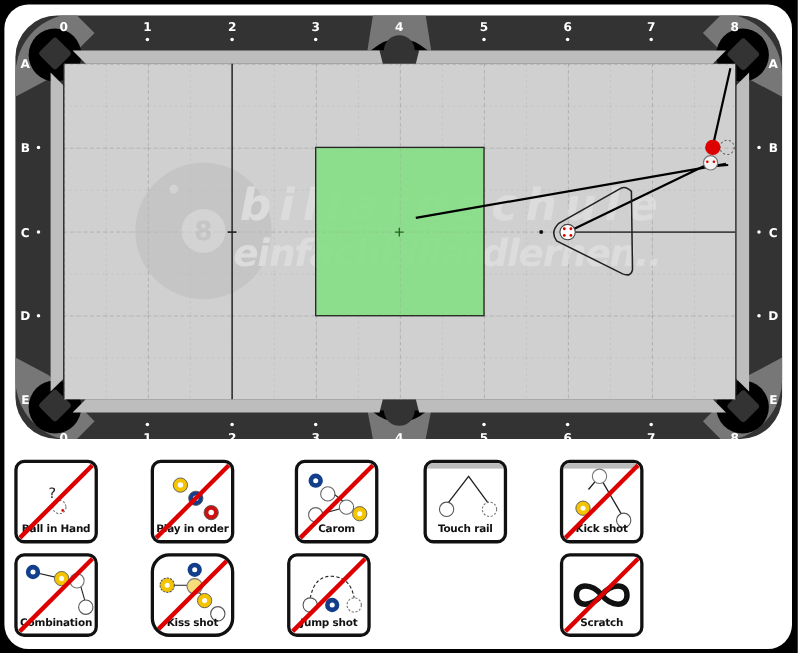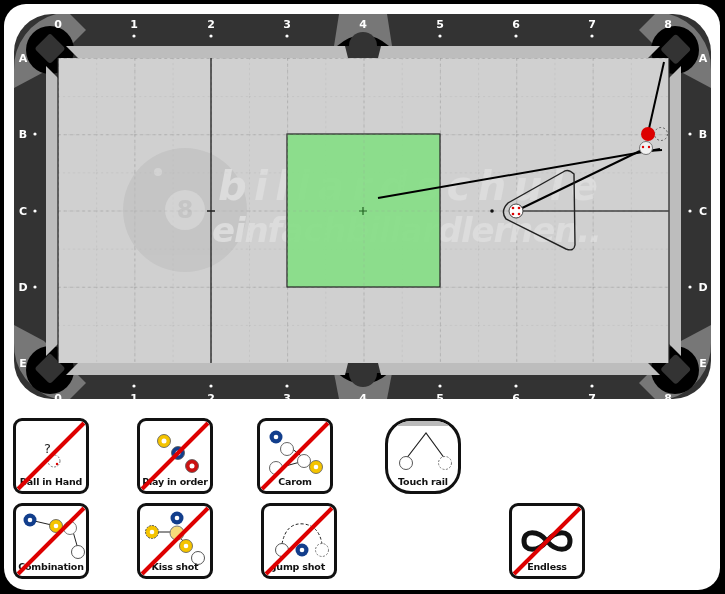--- a/index.html
+++ b/index.html
@@ -199,68 +199,82 @@
         <circle cx="38" cy="32" r="2.5" fill="#fff"></circle>
       <circle cx="52" cy="45" r="6.5" fill="#cc1111" stroke="#555" stroke-width="0.8"></circle>
         <circle cx="52" cy="45" r="2.5" fill="#fff"></circle>
     </svg>
     <span class="lbl">Play in order</span>
     <svg width="70" height="70">
         <line x1="2" y1="68" x2="68" y2="2" stroke="#dd0000" stroke-width="4"></line>
       </svg>
   </div>
 
-  <div class="btn" style="left:257px;top:418px;">
+  <div class="btn" style="left:268px;top:418px;">
     <svg width="70" height="70">
       <line x1="30" y1="26" x2="50" y2="42" stroke="#222"></line>
       <line x1="18" y1="47" x2="44" y2="40" stroke="#222"></line>
       <circle cx="16" cy="16" r="6.5" fill="#123e8c"></circle>
         <circle cx="16" cy="16" r="2.3" fill="#fff"></circle>
       <circle cx="27" cy="28" r="6.5" fill="#fff" stroke="#666"></circle>
       <circle cx="44" cy="40" r="6.5" fill="#fff" stroke="#666"></circle>
       <circle cx="16" cy="47" r="6.5" fill="#fff" stroke="#666"></circle>
       <circle cx="56" cy="46" r="6.5" fill="#f5c400" stroke="#555" stroke-width="0.8"></circle>
         <circle cx="56" cy="46" r="2.3" fill="#fff"></circle>
     </svg>
     <span class="lbl">Carom</span>
     <svg width="70" height="70">
         <line x1="2" y1="68" x2="68" y2="2" stroke="#dd0000" stroke-width="4"></line>
       </svg>
   </div>
 
-  <div class="btn" style="left:385px;top:418px;border-radius:26px;">
+  <div class="btn" style="left:385px;top:418px;">
     <svg width="70" height="70">
       <rect x="0" y="0" width="70" height="5" fill="#bbb"></rect>
       <polyline points="18,38 38,12 57,38" fill="none" stroke="#222" stroke-width="1.2"></polyline>
       <circle cx="18" cy="42" r="6.5" fill="#fff" stroke="#555"></circle>
       <circle cx="57" cy="42" r="6.5" fill="#fff" stroke="#777" stroke-dasharray="2,1.5"></circle>
     </svg>
     <span class="lbl">Touch rail</span>
   </div>
 
+  <div class="btn" style="left:509px;top:418px;">
+    <svg width="70" height="70">
+      <rect x="0" y="0" width="70" height="5" fill="#bbb"></rect>
+      <polyline points="23,24 33,12 55,50" fill="none" stroke="#222" stroke-width="1.2"></polyline>
+      <circle cx="33" cy="12" r="6.5" fill="#fff" stroke="#777"></circle>
+      <circle cx="18" cy="41" r="6.5" fill="#f5c400" stroke="#555" stroke-width="0.8"></circle>
+        <circle cx="18" cy="41" r="2.3" fill="#fff"></circle>
+      <circle cx="55" cy="52" r="6.5" fill="#fff" stroke="#555"></circle>
+    </svg>
+    <span class="lbl">Kick shot</span>
+    <svg width="70" height="70">
+        <line x1="2" y1="68" x2="68" y2="2" stroke="#dd0000" stroke-width="4"></line>
+      </svg>
+  </div>
 
 
   <div class="btn" style="left:13px;top:503px;">
     <svg width="70" height="70">
       <line x1="14" y1="14" x2="40" y2="20" stroke="#222"></line>
       <line x1="56" y1="22" x2="62" y2="43" stroke="#222"></line>
       <circle cx="14" cy="14" r="6.5" fill="#123e8c"></circle>
         <circle cx="14" cy="14" r="2.3" fill="#fff"></circle>
       <circle cx="40" cy="20" r="6.5" fill="#f5c400" stroke="#555" stroke-width="0.8"></circle>
         <circle cx="40" cy="20" r="2.3" fill="#fff"></circle>
       <circle cx="54" cy="22" r="6.5" fill="#fff" stroke="#777"></circle>
       <circle cx="62" cy="46" r="6.5" fill="#fff" stroke="#555"></circle>
     </svg>
     <span class="lbl">Combination</span>
     <svg width="70" height="70">
         <line x1="2" y1="68" x2="68" y2="2" stroke="#dd0000" stroke-width="4"></line>
       </svg>
   </div>
 
-  <div class="btn" style="left:137px;top:503px;">
+  <div class="btn" style="left:137px;top:503px;border-radius:17px;">
     <svg width="70" height="70">
       <line x1="12" y1="26" x2="35" y2="26" stroke="#222"></line>
       <line x1="35" y1="26" x2="44" y2="36" stroke="#222"></line>
       <circle cx="37" cy="12" r="6.5" fill="#123e8c"></circle>
         <circle cx="37" cy="12" r="2.3" fill="#fff"></circle>
       <circle cx="12" cy="26" r="6.5" fill="#f5c400" stroke="#555" stroke-dasharray="2,1"></circle>
         <circle cx="12" cy="26" r="2.3" fill="#fff"></circle>
       <circle cx="37" cy="27" r="7" fill="#f7dc7a" stroke="#777"></circle>
       <circle cx="46" cy="40" r="6.5" fill="#f5c400" stroke="#555" stroke-width="0.8"></circle>
         <circle cx="46" cy="40" r="2.3" fill="#fff"></circle>
@@ -284,19 +298,19 @@
     <svg width="70" height="70">
         <line x1="2" y1="68" x2="68" y2="2" stroke="#dd0000" stroke-width="4"></line>
       </svg>
   </div>
 
 
   <div class="btn" style="left:509px;top:503px;">
     <svg width="70" height="70">
       <path d="M35 35 C26 24 12 24 12 35 C12 46 26 46 35 35 C44 24 58 24 58 35 C58 46 44 46 35 35 Z" fill="none" stroke="#111" stroke-width="5"></path>
     </svg>
-    <span class="lbl">Endless</span>
+    <span class="lbl">Scratch</span>
     <svg width="70" height="70">
         <line x1="2" y1="68" x2="68" y2="2" stroke="#dd0000" stroke-width="4"></line>
       </svg>
   </div>
 
 </div>
 
 </body></html>

